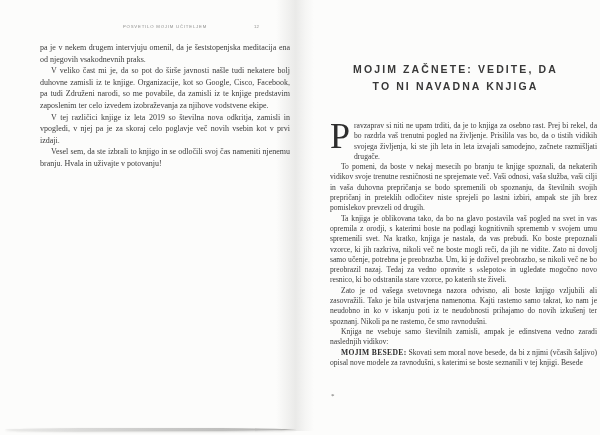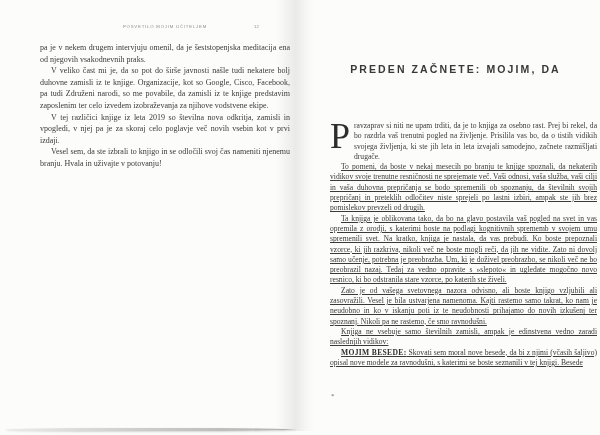--- a/index.html
+++ b/index.html
@@ -56,21 +56,21 @@
     font-family:"Liberation Sans", sans-serif;
     font-weight:bold; font-size:10.5px; line-height:16.5px;
     letter-spacing:2.1px; color:#383838;
   }
   .chapter-title span { display:block; }
   .right-body {
     position:absolute; left:330px; top:121px; width:267px;
     font-size:7.6px; line-height:10.3px; text-align:justify;
   }
   .right-body p { margin:0; }
-  .right-body p.indent { text-indent:11px;text-decoration:underline; }
+  .right-body p.indent { text-indent:11px; }
   .dropcap {
     float:left;
     font-size:36px; line-height:27px; height:29px;
     padding:2px 4px 0 0; color:#2e2e2e;
   }
   .nw-label {
     font-weight:bold; letter-spacing:0.3px; color:#2e2e2e;
   }
   .footnote-marker {
     position:absolute; left:331px; top:392px;
@@ -90,27 +90,28 @@
     <div class="left-body">
       <p>pa je v nekem drugem intervjuju omenil, da je šeststopenjska meditacija ena od njegovih vsakodnevnih praks.</p>
       <p class="indent">V veliko čast mi je, da so pot do širše javnosti našle tudi nekatere bolj duhovne zamisli iz te knjige. Organizacije, kot so Google, Cisco, Facebook, pa tudi Združeni narodi, so me povabile, da zamisli iz te knjige predstavim zaposlenim ter celo izvedem izobraževanja za njihove vodstvene ekipe.</p>
       <p class="indent">V tej različici knjige iz leta 2019 so številna nova odkritja, zamisli in vpogledi, v njej pa je za skoraj celo poglavje več novih vsebin kot v prvi izdaji.</p>
       <p class="indent">Vesel sem, da ste izbrali to knjigo in se odločili svoj čas nameniti njenemu branju. Hvala in uživajte v potovanju!</p>
     </div>
   </div>
 
   <div>
     <div class="chapter-title">
-      <span>PREDEN ZAČNETE: MOJIM, DA</span>
+      <span>MOJIM ZAČNETE: VEDITE, DA</span>
+      <span>TO NI NAVADNA KNJIGA</span>
     </div>
     <div class="right-body">
       <p><span class="dropcap">P</span><span>ravzaprav si niti ne upam trditi, da je to knjiga za osebno rast. Prej bi rekel, da bo razdrla vaš trenutni pogled na življenje. Prisilila vas bo, da o tistih vidikih svojega življenja, ki ste jih leta in leta izvajali samodejno, začnete razmišljati drugače.</span></p>
       <p class="indent">To pomeni, da boste v nekaj mesecih po branju te knjige spoznali, da nekaterih vidikov svoje trenutne resničnosti ne sprejemate več. Vaši odnosi, vaša služba, vaši cilji in vaša duhovna prepričanja se bodo spremenili ob spoznanju, da številnih svojih prepričanj in preteklih odločitev niste sprejeli po lastni izbiri, ampak ste jih brez pomislekov prevzeli od drugih.</p>
       <p class="indent">Ta knjiga je oblikovana tako, da bo na glavo postavila vaš pogled na svet in vas opremila z orodji, s katerimi boste na podlagi kognitivnih sprememb v svojem umu spremenili svet. Na kratko, knjiga je nastala, da vas prebudi. Ko boste prepoznali vzorce, ki jih razkriva, nikoli več ne boste mogli reči, da jih ne vidite. Zato ni dovolj samo učenje, potrebna je preobrazba. Um, ki je doživel preobrazbo, se nikoli več ne bo preobrazil nazaj. Tedaj za vedno opravite s »slepoto« in ugledate mogočno novo resnico, ki bo odstranila stare vzorce, po katerih ste živeli.</p>
-      <p class="indent">Zato je od vašega svetovnega nazora odvisno, ali boste knjigo vzljubili ali zasovražili. Vesel je bila ustvarjena namenoma. Kajti rastemo samo takrat, ko nam je neudobno in ko v iskanju poti iz te neudobnosti prihajamo do novih izkušenj ter spoznanj. Nikoli pa ne rastemo, če smo ravnodušni.</p>
+      <p class="indent">Zato je od vašega svetovnega nazora odvisno, ali boste knjigo vzljubili ali zasovražili. Tako je bila ustvarjena namenoma. Kajti rastemo samo takrat, ko nam je neudobno in ko v iskanju poti iz te neudobnosti prihajamo do novih izkušenj ter spoznanj. Nikoli pa ne rastemo, če smo ravnodušni.</p>
       <p class="indent">Knjiga ne vsebuje samo številnih zamisli, ampak je edinstvena vedno zaradi naslednjih vidikov:</p>
       <p class="indent"><span class="nw-label">MOJIM BESEDE:</span><span> Skovati sem moral nove besede, da bi z njimi (včasih šaljivo) opisal nove modele za ravnodušni, s katerimi se boste seznanili v tej knjigi. Besede</span></p>
     </div>
     <span class="footnote-marker">*</span>
   </div>
 
   <div class="gutter"></div>
   <div class="left-bottom-shadow"></div>
 
 </div>

